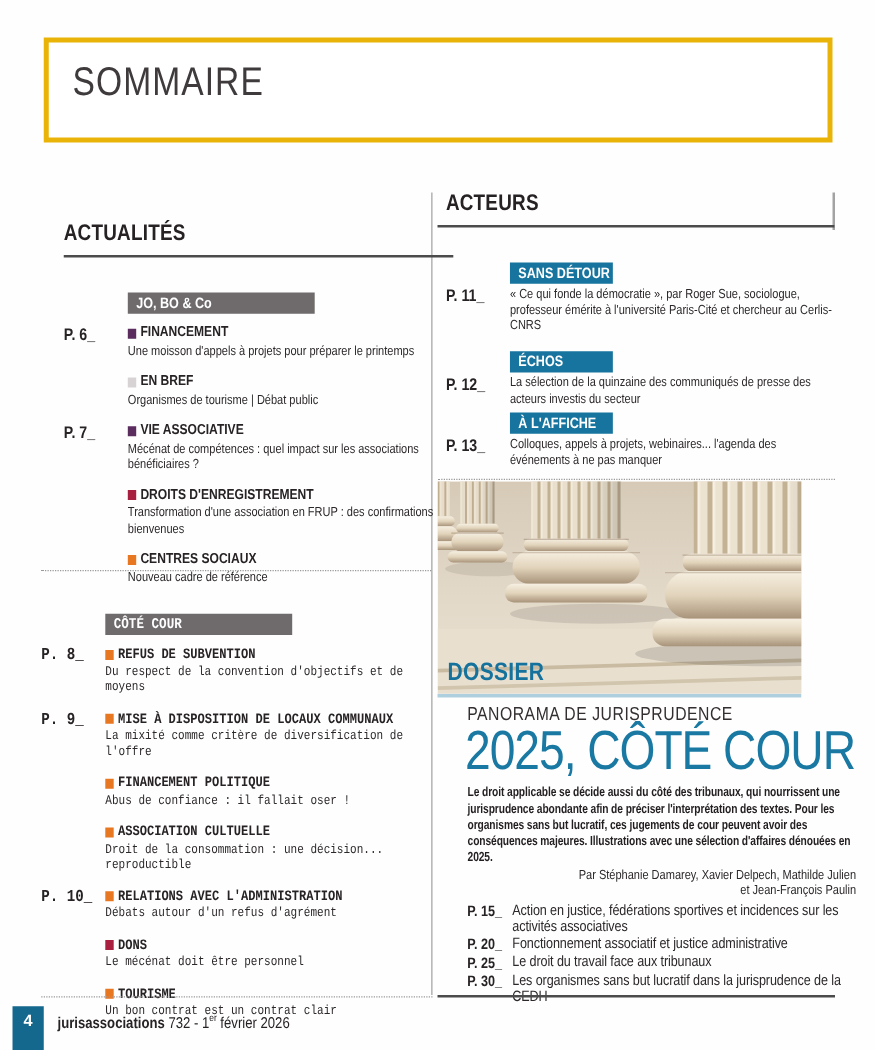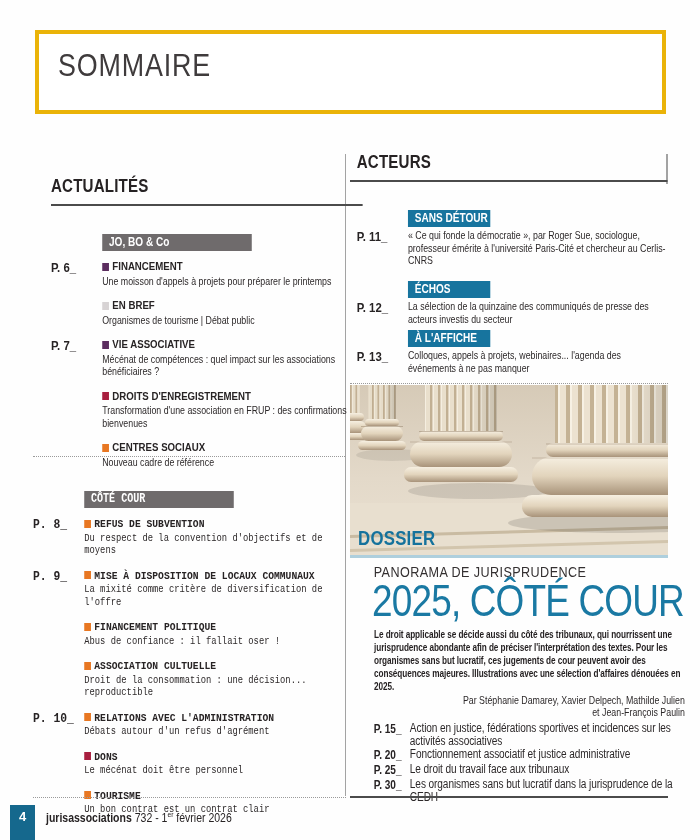--- a/index.html
+++ b/index.html
@@ -41,21 +41,21 @@
 
   .dotted{position:absolute;height:0;border-top:1.5px dotted #9a9a9a;}
   .d1{left:33px;top:456px;width:312px;}
   .d2{left:350px;top:383px;width:318px;}
   .d3{left:33px;top:797px;width:313px;}
   .vdiv{position:absolute;left:345px;top:154px;width:1px;height:642px;background:#a3a3a3;}
   .tick{position:absolute;left:666px;top:154px;width:2px;height:30px;background:#a3a3a3;}
   .botrule{position:absolute;left:350px;top:796px;width:318px;height:0;border-top:2px solid #4b4b4b;}
 
   
-  .photo{position:absolute;left:350px;top:385px;width:318px;height:170px;
+  .photo{position:absolute;left:350px;top:385px;width:291px;height:170px;
          border-bottom:3px solid #aecfdd;overflow:hidden;}
   .photo svg{display:block;}
   .dossier-label{position:absolute;left:8px;bottom:5px;font-size:20px;font-weight:bold;
                  color:#15729c;transform:scaleX(0.84);transform-origin:0 0;letter-spacing:.3px;}
 
   
   .dossier{position:absolute;left:350px;top:564px;width:318px;margin-left:17px;}
   .kicker{padding-left:8px;font-size:15px;letter-spacing:.5px;color:#332f30;line-height:16px;}
   .dtitle{padding-left:6px;margin-top:2px;font-size:44px;font-weight:300;letter-spacing:-1px;
           line-height:38px;color:#1a79a3;white-space:nowrap;}

